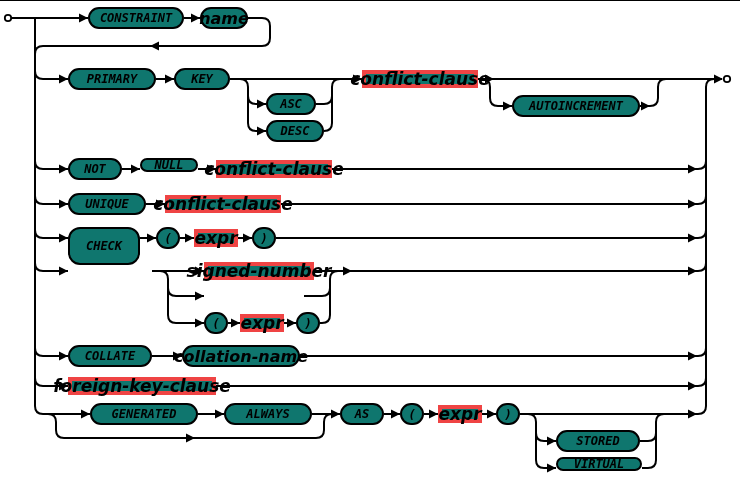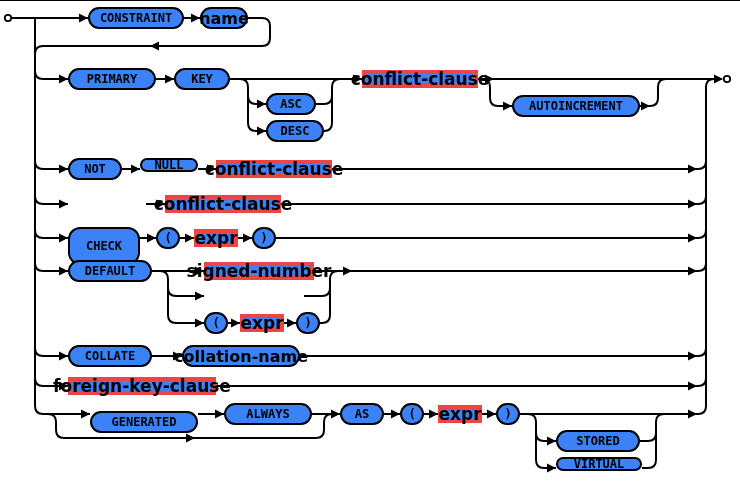--- a/index.html
+++ b/index.html
@@ -10,22 +10,22 @@
     border-top:1px solid #000;
     border-right:1px solid #000;
     border-bottom:1px solid #000;
     overflow:hidden;
     font-family:"DejaVu Sans",sans-serif;
   }
   .diagram svg{position:absolute;left:0;top:0;}
   .node{
     position:absolute;
     display:flex;align-items:center;justify-content:center;
-    background:#3b82f6;box-sizing:border-box;
-    white-space:nowrap;color:#000;
+    background:#0f766e;box-sizing:border-box;
+    white-space:nowrap;color:#000;font-style:italic;
   }
   .kw{
     border:2px solid #000;border-radius:12px;
     font-family:"DejaVu Sans Mono",monospace;
     font-weight:bold;font-size:12px;letter-spacing:0px;
   }
   .tok{
     border:2px solid #000;border-radius:12px;
     font-family:"DejaVu Sans",sans-serif;
     font-weight:bold;font-size:16px;
@@ -166,39 +166,39 @@
   <div class="node kw" style="left:174px;top:67px;width:56px;height:22px;">KEY</div>
   <div class="node kw" style="left:266px;top:92px;width:50px;height:22px;">ASC</div>
   <div class="node kw" style="left:266px;top:119px;width:58px;height:22px;">DESC</div>
   <div class="node box" style="left:362px;top:69px;width:116px;height:18px;">conflict-clause</div>
   <div class="node kw" style="left:512px;top:94px;width:128px;height:22px;">AUTOINCREMENT</div>
 
   <div class="node kw" style="left:68px;top:157px;width:54px;height:22px;">NOT</div>
   <div class="node kw" style="left:140px;top:157px;width:58px;height:14px;">NULL</div>
   <div class="node box" style="left:216px;top:159px;width:116px;height:18px;">conflict-clause</div>
 
+  <div class="node kw" style="left:68px;top:192px;width:78px;height:22px;">UNIQUE</div>
   <div class="node box" style="left:165px;top:194px;width:116px;height:18px;">conflict-clause</div>
 
   <div class="node kw" style="left:68px;top:226px;width:72px;height:38px;">CHECK</div>
   <div class="node kw" style="left:156px;top:226px;width:24px;height:22px;">(</div>
   <div class="node box" style="left:194px;top:228px;width:44px;height:18px;">expr</div>
   <div class="node kw" style="left:252px;top:226px;width:24px;height:22px;">)</div>
 
-  <div class="node kw" style="left:68px;top:259px;width:84px;height:22px;">DEFAULT</div>
   <div class="node box" style="left:204px;top:261px;width:110px;height:18px;">signed-number</div>
   <div class="node kw" style="left:204px;top:311px;width:24px;height:22px;">(</div>
   <div class="node box" style="left:240px;top:313px;width:44px;height:18px;">expr</div>
   <div class="node kw" style="left:296px;top:311px;width:24px;height:22px;">)</div>
 
   <div class="node kw" style="left:68px;top:344px;width:84px;height:22px;">COLLATE</div>
   <div class="node tok" style="left:182px;top:344px;width:118px;height:22px;">collation-name</div>
 
   <div class="node box" style="left:68px;top:376px;width:148px;height:18px;">foreign-key-clause</div>
 
-  <div class="node kw" style="left:90px;top:402px;width:108px;height:22px;margin-top:8px;">GENERATED</div>
+  <div class="node kw" style="left:90px;top:402px;width:108px;height:22px;">GENERATED</div>
   <div class="node kw" style="left:224px;top:402px;width:88px;height:22px;">ALWAYS</div>
   <div class="node kw" style="left:340px;top:402px;width:44px;height:22px;">AS</div>
   <div class="node kw" style="left:400px;top:402px;width:24px;height:22px;">(</div>
   <div class="node box" style="left:438px;top:404px;width:44px;height:18px;">expr</div>
   <div class="node kw" style="left:496px;top:402px;width:24px;height:22px;">)</div>
   <div class="node kw" style="left:556px;top:429px;width:84px;height:22px;">STORED</div>
   <div class="node kw" style="left:556px;top:456px;width:86px;height:14px;">VIRTUAL</div>
 
 </div>
 

